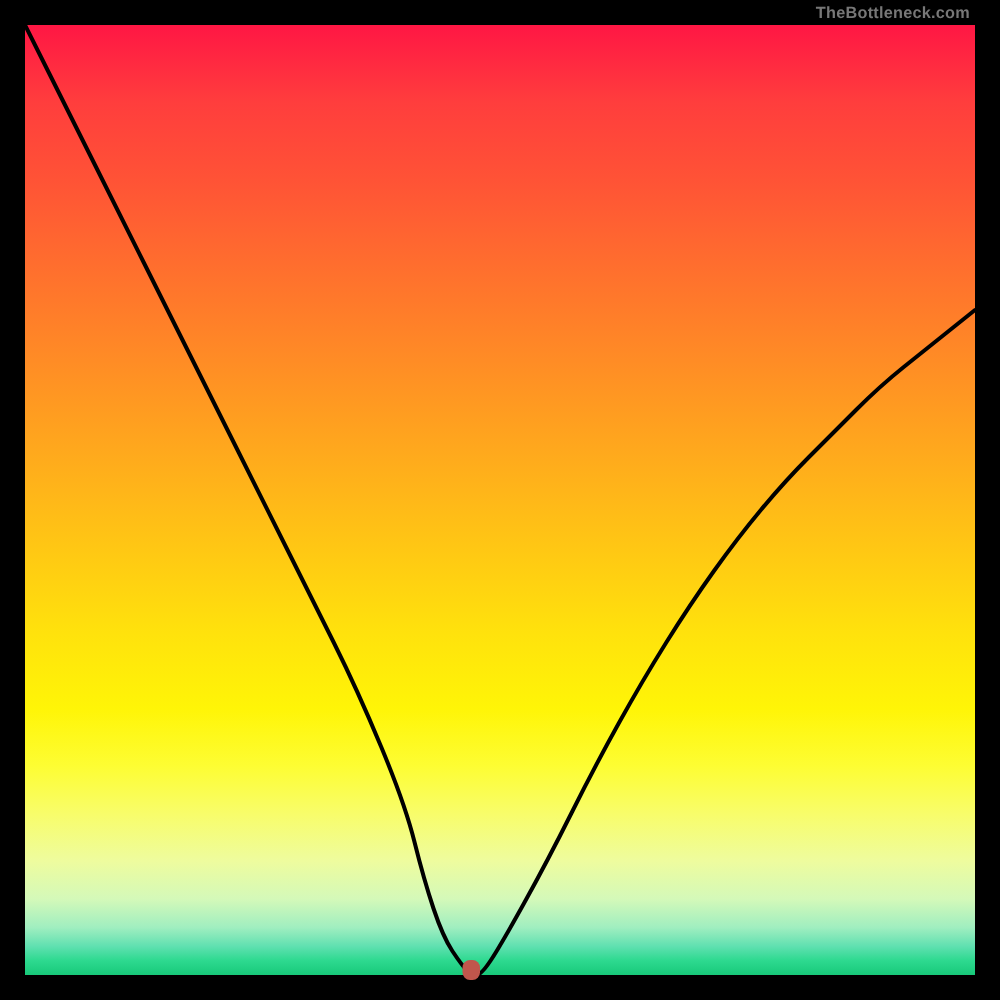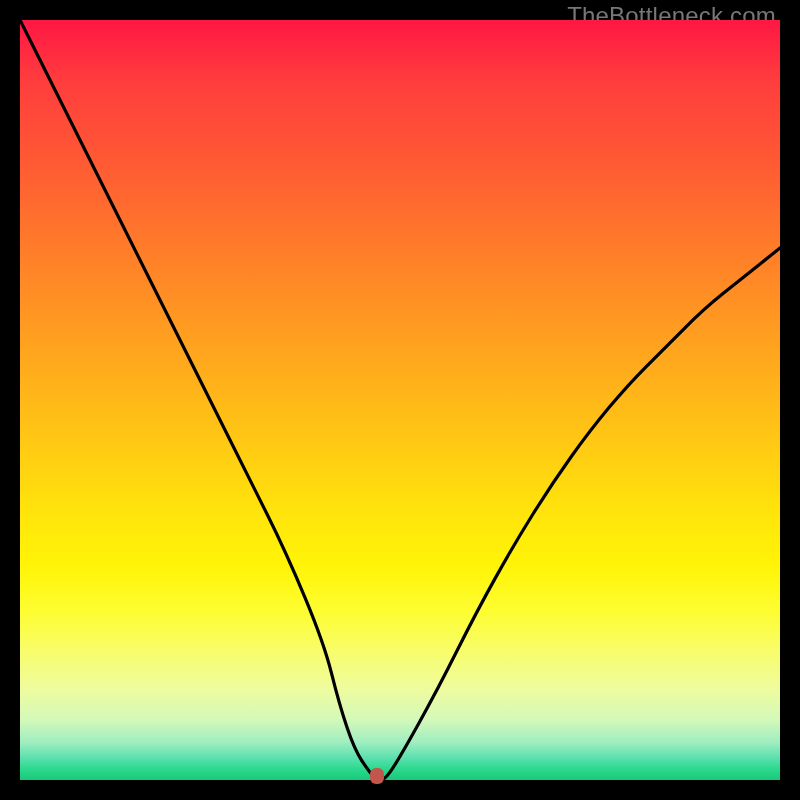--- a/index.html
+++ b/index.html
@@ -49,22 +49,22 @@
     left: 0;
     top: 0;
     width: 760px;
     height: 760px;
   }
   .watermark {
     position: absolute;
     top: 2px;
     right: 24px;
     color: #777;
-    font-size: 24px;
-    font-weight: 400;
+    font-size: 13px;
+    font-weight: 700;
     letter-spacing: 0.2px;
     user-select: none;
   }
   .marker {
     position: absolute;
     width: 14px;
     height: 16px;
     background: #c0564c;
     border-radius: 6px;
     transform: translate(-50%, -50%);

